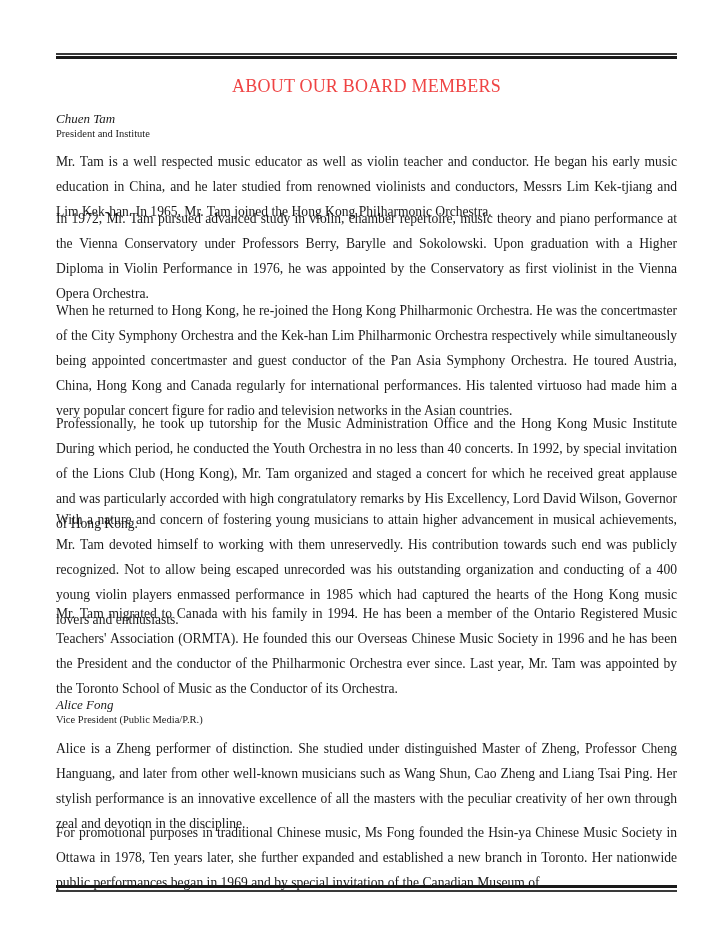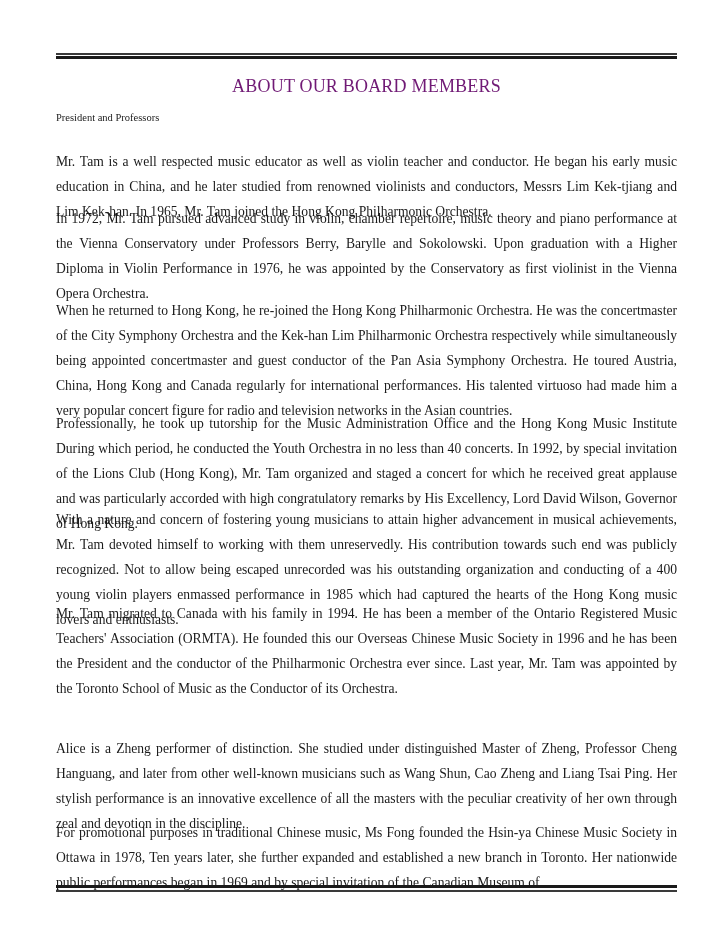--- a/index.html
+++ b/index.html
@@ -48,21 +48,21 @@
       position: absolute; left: 0; top: 5px; width: 100%; height: 1.5px; background: #3a3a3a;
     }
     .title {
       position: absolute;
       left: 0;
       top: 76px;
       width: 621px;
       text-align: center;
       font-size: 18px;
       letter-spacing: 0.2px;
-      color: #701a75;
+      color: #ef4444;
     }
     .member {
       position: absolute;
       left: 0;
       width: 621px;
     }
     .name {
       font-style: italic;
       font-size: 13px;
       line-height: 16px;
@@ -91,31 +91,34 @@
 
 <div class="rule-top">
   <div class="thin"></div>
   <div class="thick"></div>
 </div>
 
 <div class="page">
   <div class="title">ABOUT OUR BOARD MEMBERS</div>
 
   <div class="member" style="top:111px;">
-    <p class="role">President and Professors</p>
+    <p class="name">Chuen Tam</p>
+    <p class="role">President and Institute</p>
   </div>
 
   <p class="para p-abs" style="top:149px;">Mr. Tam is a well respected music educator as well as violin teacher and conductor. He began his early music education in China, and he later studied from renowned violinists and conductors, Messrs Lim Kek-tjiang and Lim Kek-han. In 1965, Mr. Tam joined the Hong Kong Philharmonic Orchestra.</p>
   <p class="para p-abs" style="top:206px;">In 1972, Mr. Tam pursued advanced study in violin, chamber repertoire, music theory and piano performance at the Vienna Conservatory under Professors Berry, Barylle and Sokolowski. Upon graduation with a Higher Diploma in Violin Performance in 1976, he was appointed by the Conservatory as first violinist in the Vienna Opera Orchestra.</p>
   <p class="para p-abs" style="top:298px;">When he returned to Hong Kong, he re-joined the Hong Kong Philharmonic Orchestra. He was the concertmaster of the City Symphony Orchestra and the Kek-han Lim Philharmonic Orchestra respectively while simultaneously being appointed concertmaster and guest conductor of the Pan Asia Symphony Orchestra. He toured Austria, China, Hong Kong and Canada regularly for international performances. His talented virtuoso had made him a very popular concert figure for radio and television networks in the Asian countries.</p>
   <p class="para p-abs" style="top:411px;">Professionally, he took up tutorship for the Music Administration Office and the Hong Kong Music Institute  During which period, he conducted the Youth Orchestra in no less than 40 concerts. In 1992, by special invitation of the Lions Club (Hong Kong), Mr. Tam organized and staged a concert for which he received great applause and was particularly accorded with high congratulatory remarks by His Excellency, Lord David Wilson, Governor of Hong Kong.</p>
   <p class="para p-abs" style="top:507px;">With a nature and concern of fostering young musicians to attain higher advancement in musical achievements, Mr. Tam devoted himself to working with them unreservedly. His contribution towards such end was publicly recognized. Not to allow being escaped unrecorded was his outstanding organization and conducting of a 400 young violin players enmassed performance in 1985 which had captured the hearts of the Hong Kong music lovers and enthusiasts.</p>
   <p class="para p-abs" style="top:601px;">Mr. Tam migrated to Canada with his family in 1994. He has been a member of the Ontario Registered Music Teachers' Association (ORMTA). He founded this our Overseas Chinese Music Society in 1996 and he has been the President and the conductor of the Philharmonic Orchestra ever since. Last year, Mr. Tam was appointed by the Toronto School of Music as the Conductor of its Orchestra.</p>
 
   <div class="member" style="top:697px;">
+    <p class="name">Alice Fong</p>
+    <p class="role">Vice President (Public Media/P.R.)</p>
   </div>
 
   <p class="para p-abs" style="top:736px;">Alice is a Zheng performer of distinction. She studied under distinguished Master of Zheng, Professor Cheng Hanguang, and later from other well-known musicians such as Wang Shun, Cao Zheng and Liang Tsai Ping. Her stylish performance is an innovative excellence of all the masters with the peculiar creativity of her own through zeal and devotion in the discipline.</p>
   <p class="para p-abs" style="top:820px;">For promotional purposes in traditional Chinese music, Ms Fong founded the Hsin-ya Chinese Music Society in Ottawa in 1978, Ten years later, she further expanded and established a new branch in Toronto. Her nationwide public performances began in 1969 and by special invitation of the Canadian Museum of</p>
 </div>
 
 <div class="rule-bottom">
   <div class="thick"></div>
   <div class="thin"></div>
 </div>

